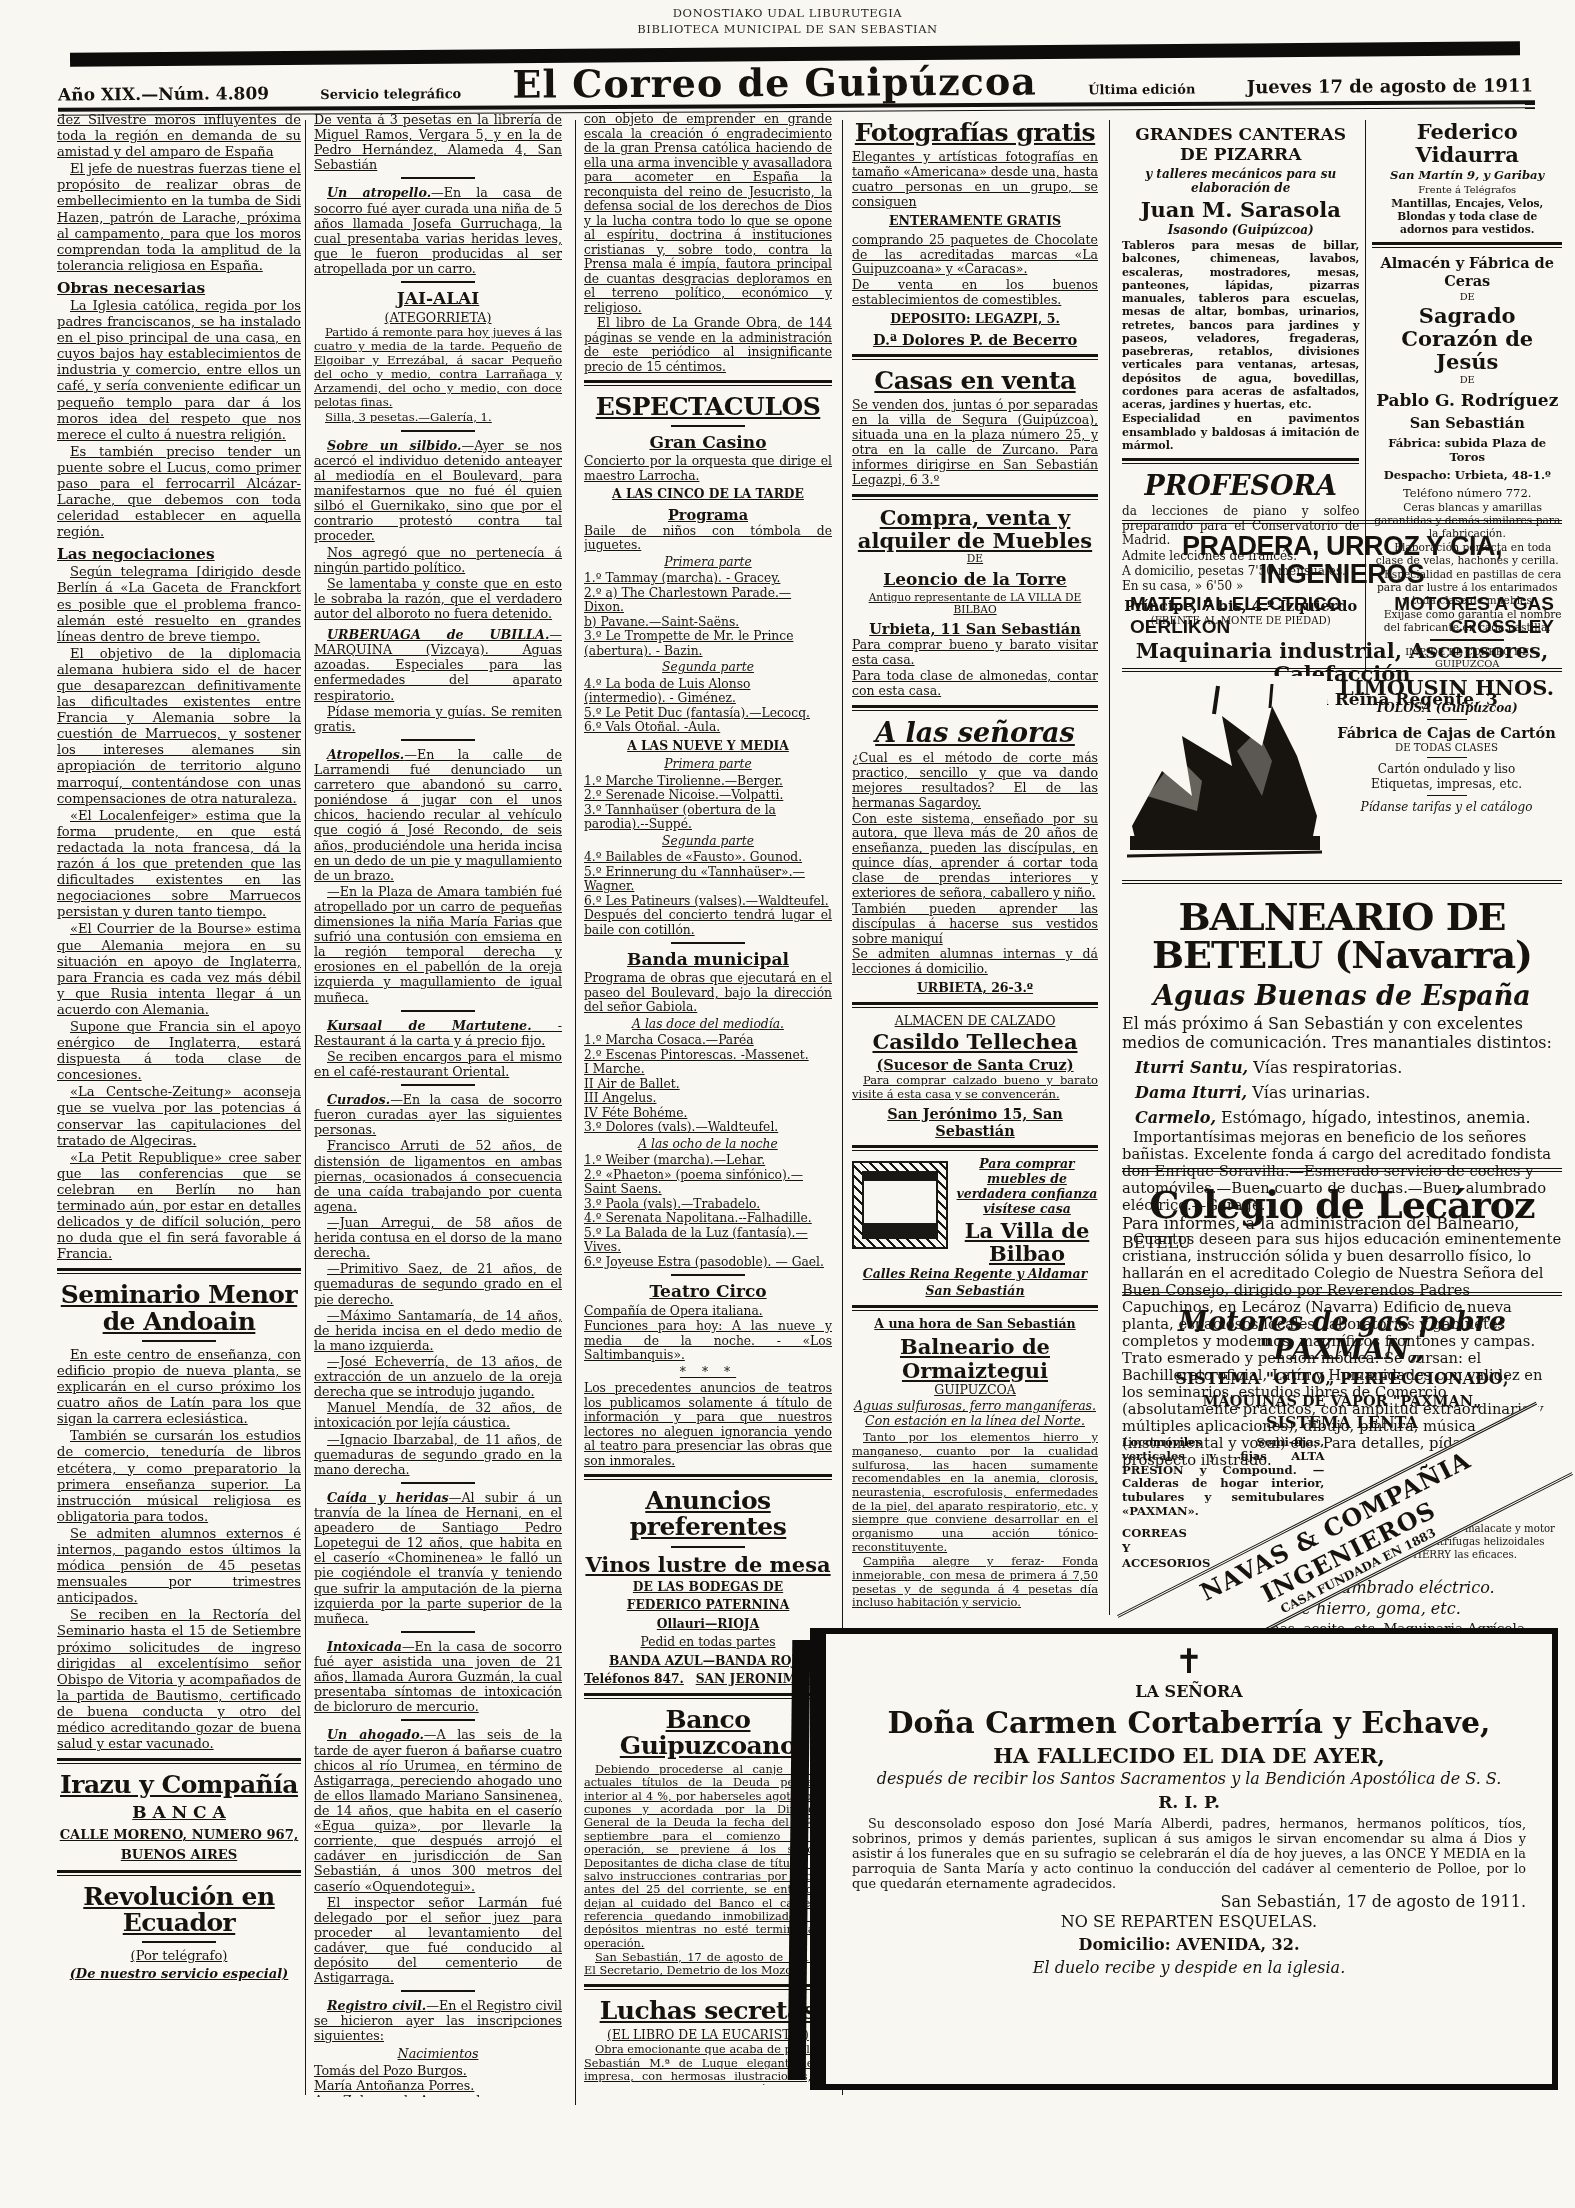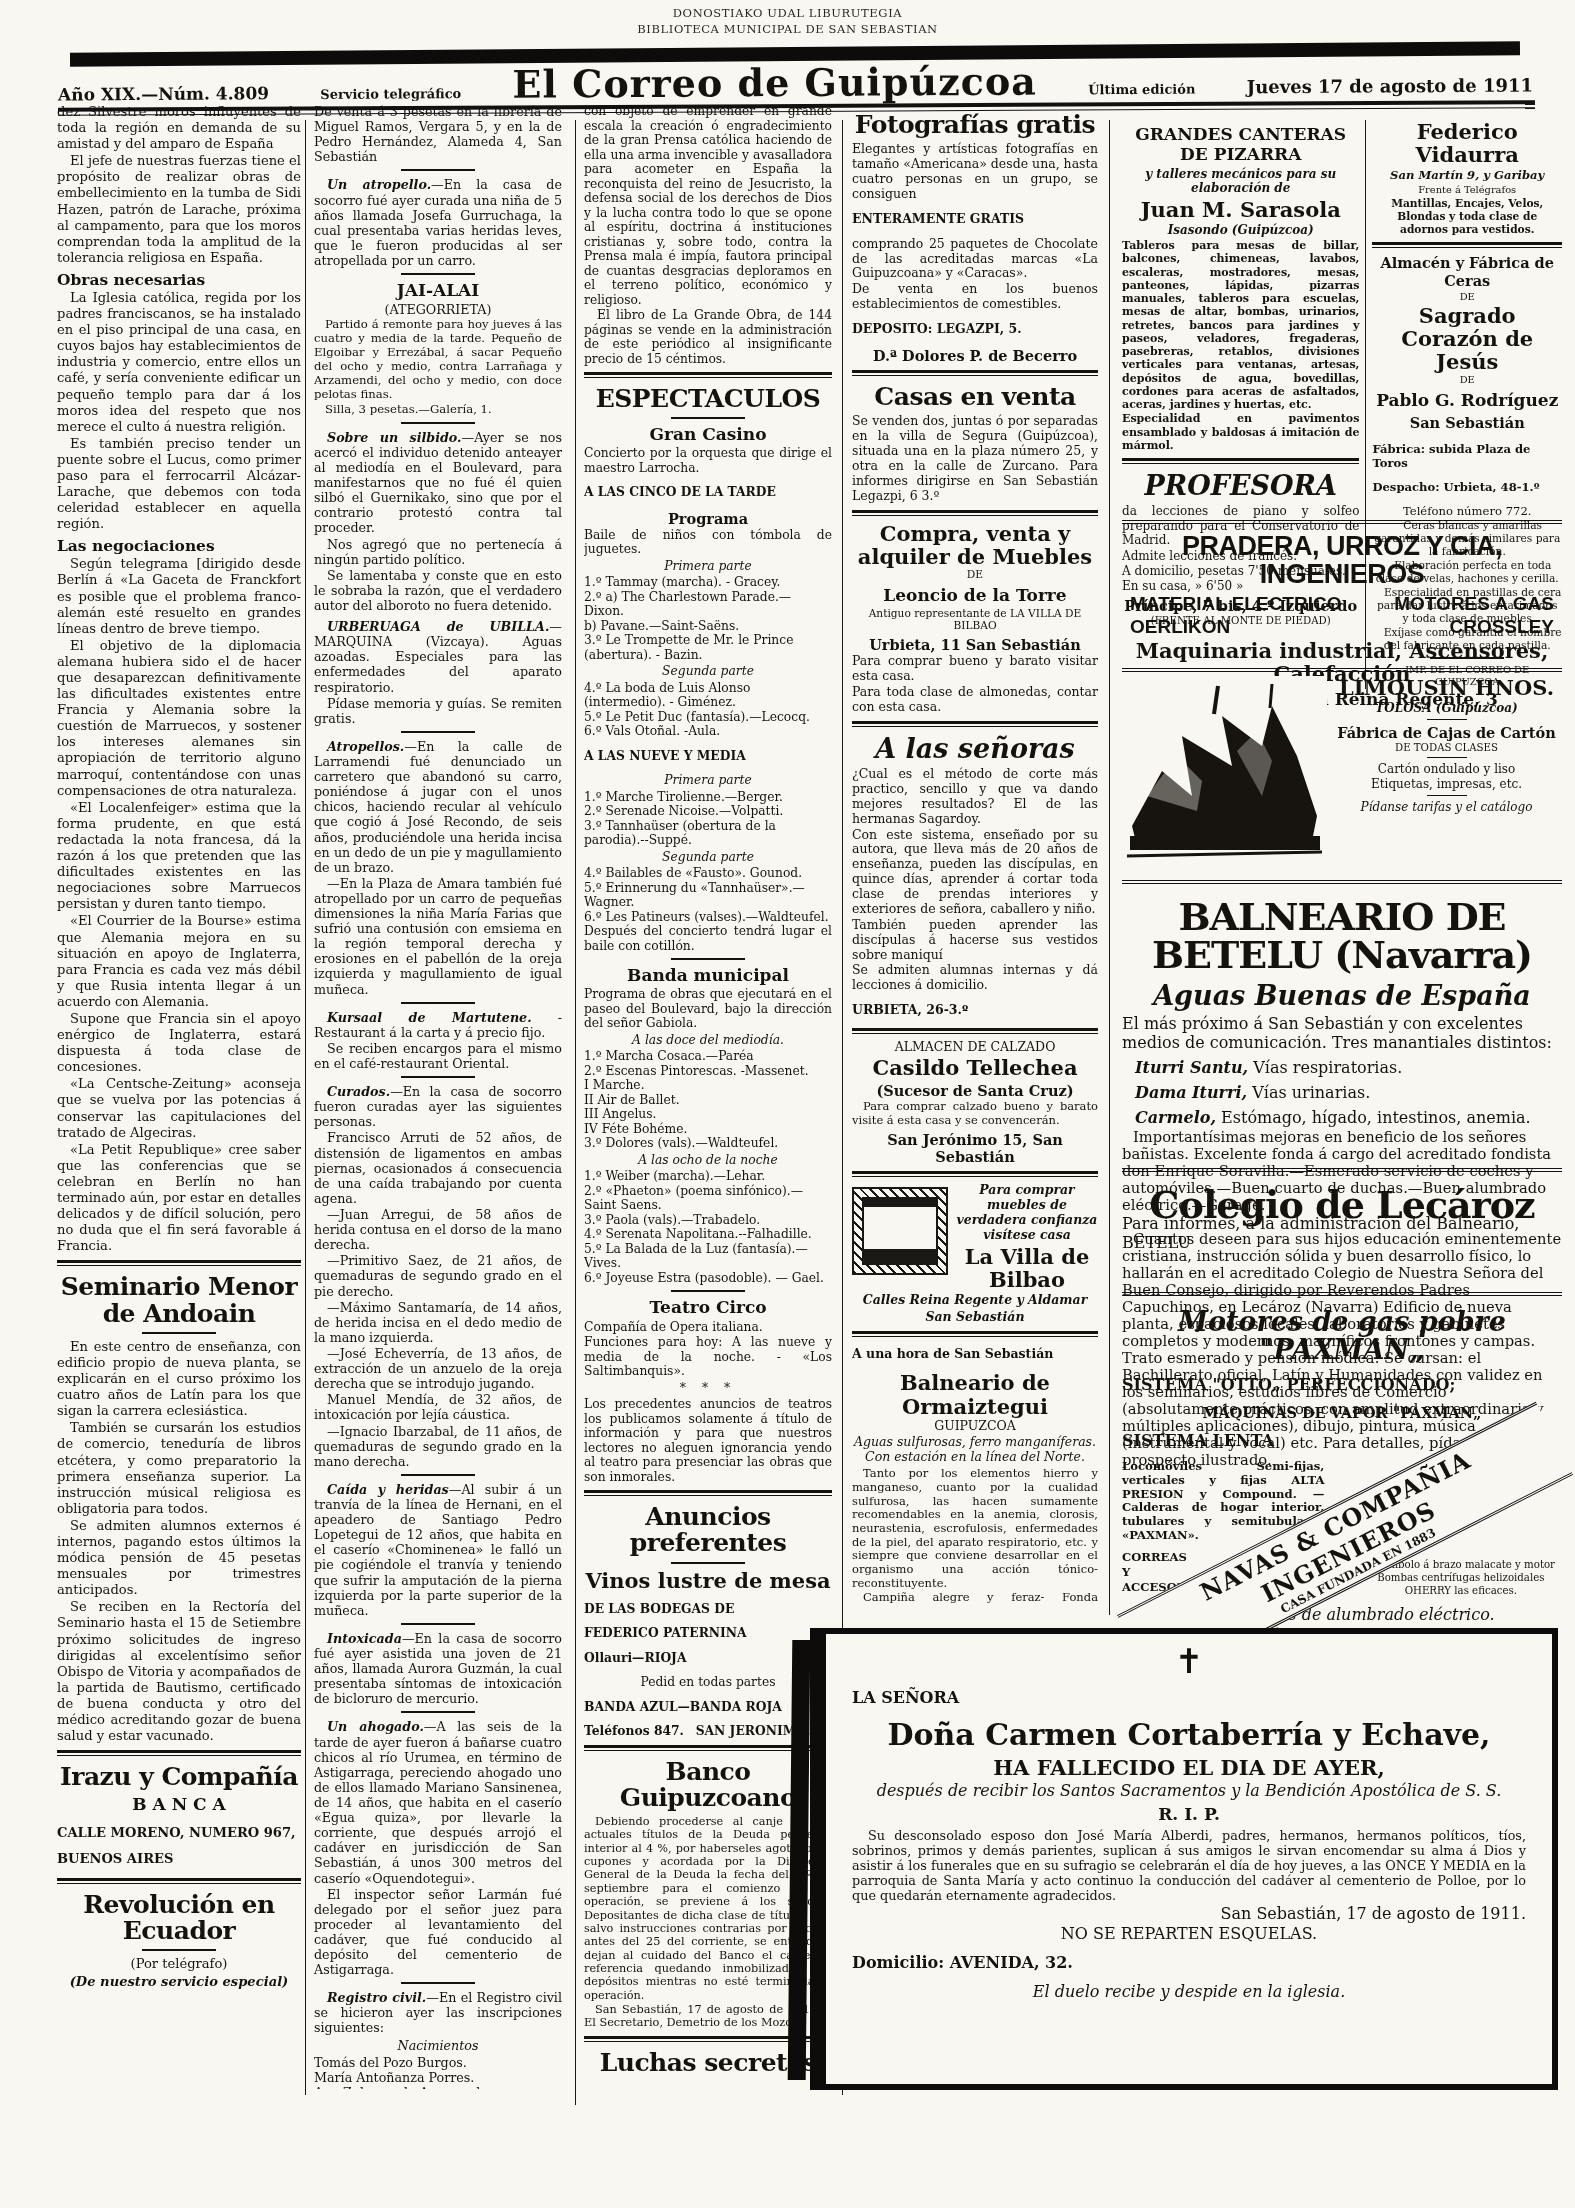--- a/index.html
+++ b/index.html
@@ -12,21 +12,21 @@
   .topbar{position:absolute;top:47px;left:70px;right:55px;height:14px;background:#0d0c0a;transform:rotate(-.45deg);}
   .mh-row{position:absolute;top:66px;left:58px;right:42px;display:flex;align-items:baseline;justify-content:space-between;transform:rotate(-.35deg);}
   .mh-issue{font-weight:bold;font-size:17px;}
   .mh-service{font-weight:bold;font-size:13px;}
   .mh-title{font-weight:bold;font-size:38px;letter-spacing:1px;margin-top:-6px;}
   .mh-edition{font-weight:bold;font-size:13px;}
   .mh-date{font-weight:bold;font-size:18px;}
   .mh-rule1{position:absolute;top:104px;left:58px;right:40px;border-top:4px solid #121110;transform:rotate(-.3deg);}
   .mh-rule2{position:absolute;top:111px;left:58px;right:40px;border-top:1.5px solid #121110;transform:rotate(-.3deg);}
   
-  .col{position:absolute;top:104px;overflow:hidden;text-align:justify;}
+  .col{position:absolute;top:112px;overflow:hidden;text-align:justify;text-decoration:underline;}
   #col1{left:57px;width:244px;height:1972px;font-size:13.1px;line-height:1.23;}
   #col2{left:314px;width:248px;height:1985px;font-size:12.7px;line-height:1.19;}
   #col3{left:584px;width:248px;height:1973px;font-size:12.3px;line-height:1.18;}
   #col4{left:852px;width:246px;height:1500px;font-size:12.5px;line-height:1.19;}
   .vr{position:absolute;top:120px;width:0;border-left:1.5px solid #1a1815;}
   #vr1{left:305px;height:1975px;}
   #vr2{left:575px;height:1985px;}
   #vr3{left:842px;height:1975px;}
   #vr4{left:1109px;height:1495px;}
   
@@ -47,21 +47,21 @@
   
   .b-p{text-indent:13px;margin:0 0 1px 0;}
   .b-pn{margin:0 0 1px 0;}
   .b-lead{text-indent:13px;margin:6px 0 1px 0;}
   .b-lead .ld{font-weight:bold;font-style:italic;}
   .b-sm{font-size:.92em;text-indent:11px;margin:0 0 1px 0;}
   .b-smb{font-size:.92em;font-weight:bold;margin:0 0 1px 0;}
   .b-line{text-align:left;margin:0;}
   .b-c{text-align:center;margin:1px 0;}
   .b-cs{text-align:center;font-size:.85em;margin:1px 0;}
-  .b-cb{text-align:left;font-weight:bold;margin:10px 0;}
+  .b-cb{text-align:center;font-weight:bold;margin:4px 0;}
   .b-ci{text-align:center;font-style:italic;margin:2px 0;}
   .b-cbi{text-align:center;font-weight:bold;font-style:italic;margin:2px 0;}
   .b-right{text-align:right;margin:1px 0;}
   .b-hl{font-weight:bold;text-align:left;font-size:1.18em;margin:4px 0 1px 0;}
   .b-h1{font-weight:bold;text-align:center;font-size:25px;line-height:1.05;margin:8px 0 4px 0;letter-spacing:-.5px;}
   .b-h1i{font-weight:bold;font-style:italic;text-align:center;font-size:27px;line-height:1.05;margin:8px 0 4px 0;}
   .b-h1b{font-weight:bold;text-align:center;font-size:38px;line-height:1;margin:10px 0 6px 0;letter-spacing:-1px;}
   .b-h1s{font-weight:bold;text-align:center;font-size:27px;line-height:1.05;margin:4px 0;
          font-family:"Liberation Sans","DejaVu Sans",sans-serif;letter-spacing:-.5px;}
   .b-h1c{font-weight:bold;text-align:center;font-size:21px;line-height:1.1;margin:0 0;}

